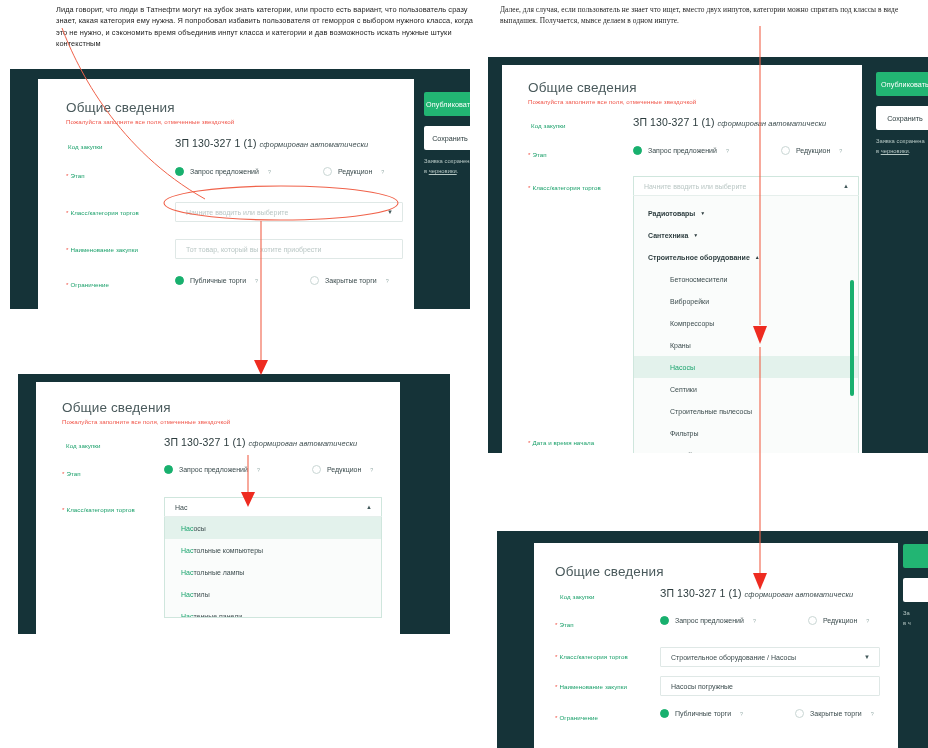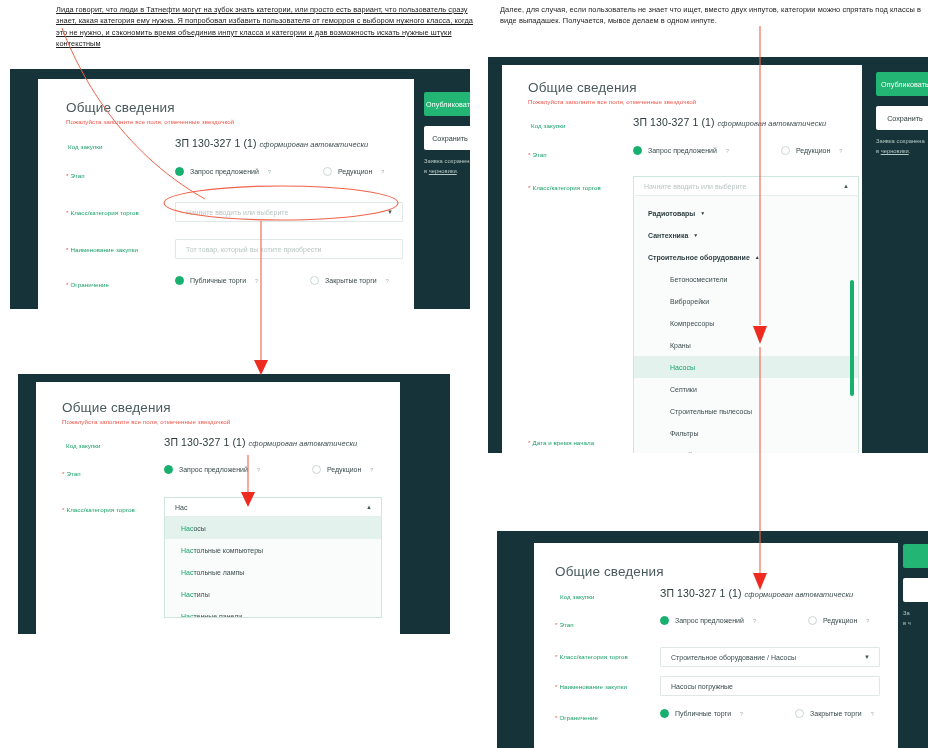--- a/index.html
+++ b/index.html
@@ -12,22 +12,22 @@
   #root { position: relative; width: 928px; height: 748px; }
 
   
   .note {
     position: absolute;
     font-size: 7.4px;
     line-height: 1.55;
     color: #1c1c1c;
     letter-spacing: 0.01em;
   }
-  .note-left  { left: 56px; top: 4px;  width: 420px; text-decoration: underline; }
-  .note-right { left: 500px; top: 4px; width: 426px; }
+  .note-left  { left: 56px; top: 4px;  width: 420px; }
+  .note-right { left: 500px; top: 4px; width: 426px; font-family: Liberation Serif, serif; }
 
   
   .shot {
     position: absolute;
     background: #153338;
     overflow: hidden;
   }
   .shot .page {
     position: absolute;
     background: #ffffff;

